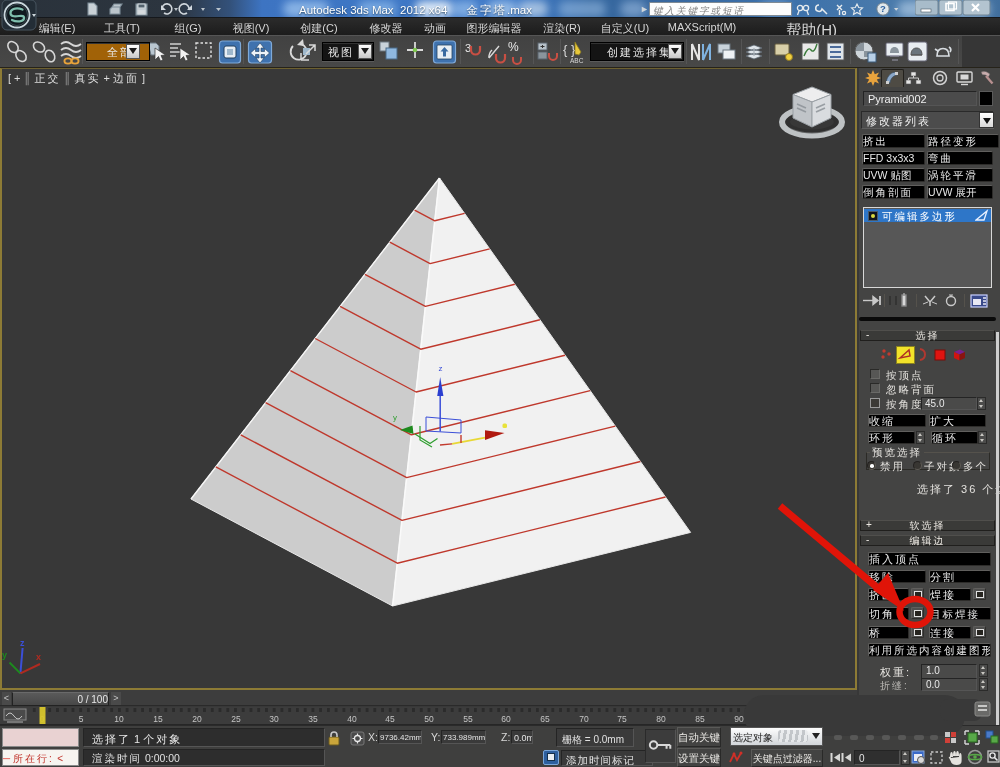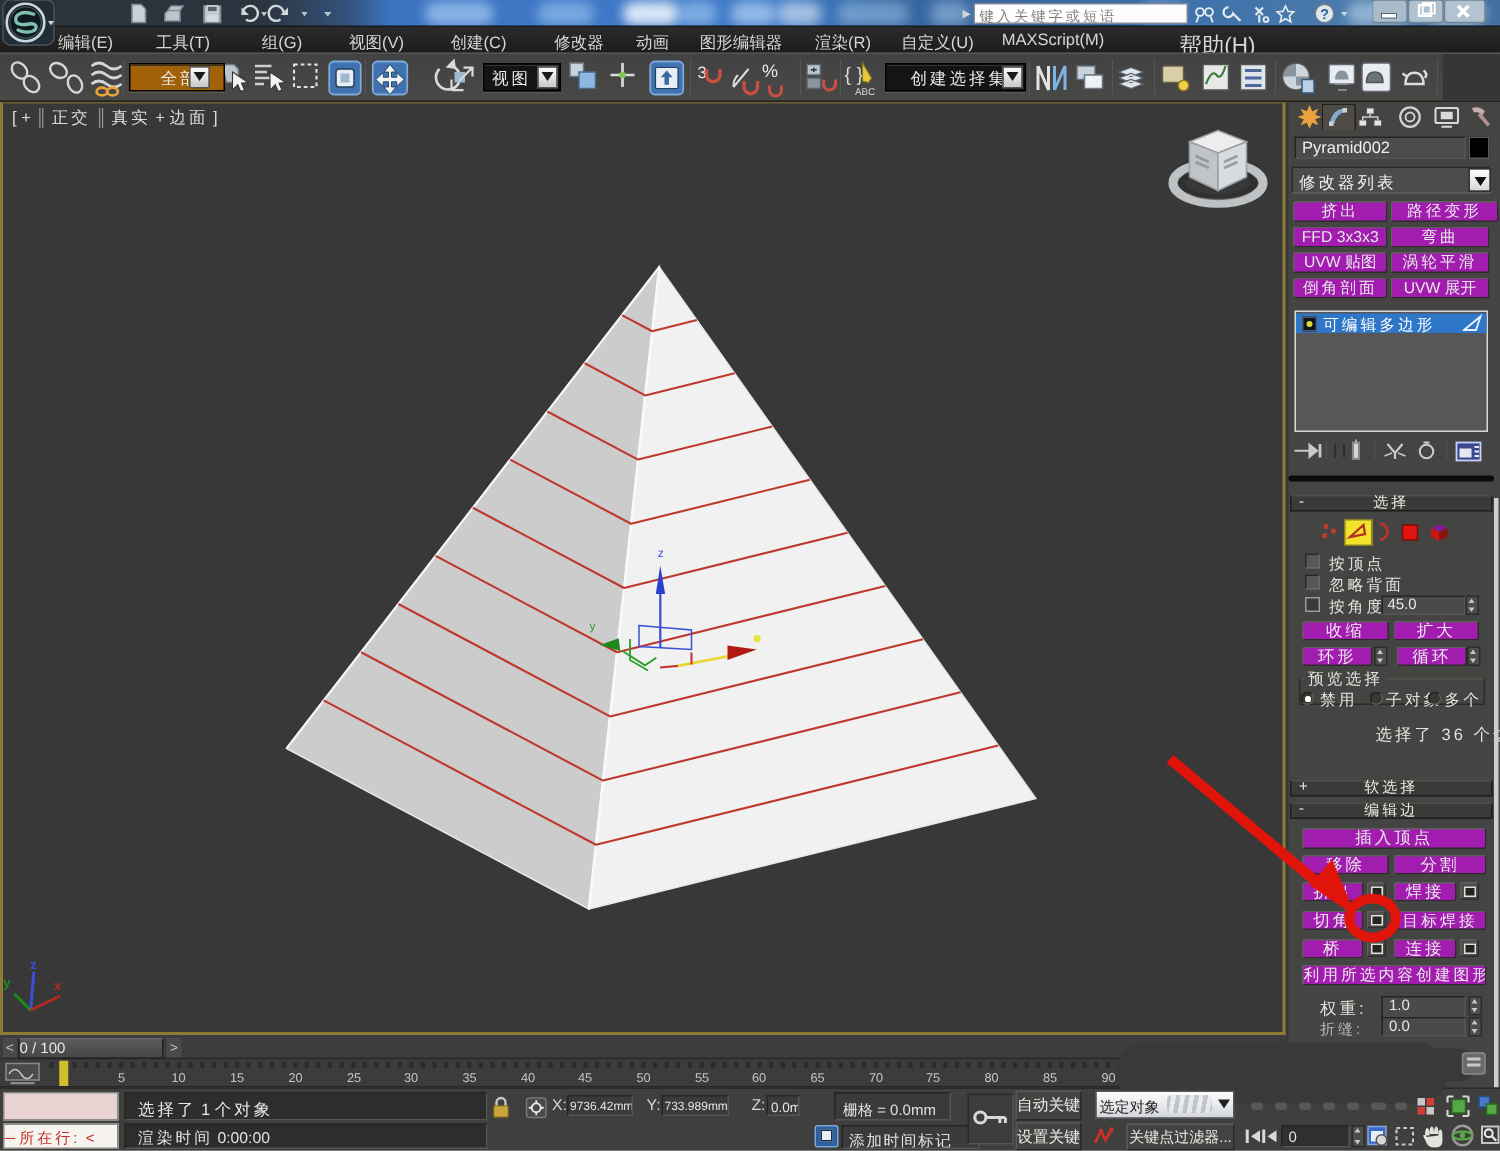--- a/index.html
+++ b/index.html
@@ -1,19 +1,19 @@
 <!DOCTYPE html>
 <html><head><meta charset="utf-8">
 <style>
 *{margin:0;padding:0;box-sizing:border-box}
 body{width:1000px;height:767px;overflow:hidden;font-family:"Liberation Sans",sans-serif}
 #app{position:relative;width:1000px;height:767px;background:#383838;overflow:hidden}
 .abs{position:absolute}
 .cjk{letter-spacing:2px}
-.btn{position:absolute;background:#a21caf;border:1px solid;border-color:#605f5d #2d2c2a #2d2c2a #605f5d;border-radius:2px;color:#e8e8e8;text-align:center;font-size:11px;white-space:nowrap;overflow:hidden}
+.btn{position:absolute;background:#000000;border:1px solid;border-color:#605f5d #2d2c2a #2d2c2a #605f5d;border-radius:2px;color:#e8e8e8;text-align:left;font-size:11px;white-space:nowrap;overflow:hidden}
 .fld{position:absolute;background:#3a3a3a;border:1px solid;border-color:#242424 #555 #555 #242424;color:#ddd;font-size:10px;white-space:nowrap;overflow:hidden}
 .roll{position:absolute;left:860px;width:135px;height:11px;background:#3a3a38;border:1px solid #201f1d;border-top-color:#504f4c;color:#ece8e2;font-size:10px;text-align:center;line-height:9px}
 .roll b{position:absolute;left:5px;top:-1px;font-weight:normal;font-size:10px}
 .cb{position:absolute;width:10px;height:10px;background:#575755;border:1px solid;border-color:#2a2a28 #6a6a67 #6a6a67 #2a2a28}
 .lab{position:absolute;color:#e4e2de;font-size:11px;white-space:nowrap}
 .spn{position:absolute;width:9px;background:#4c4c4b;border:1px solid #2b2b2a}
 .spn:before{content:"";position:absolute;left:1px;top:1px;width:0;height:0;border-left:2.5px solid transparent;border-right:2.5px solid transparent;border-bottom:3.5px solid #c9c7c2}
 .spn:after{content:"";position:absolute;left:1px;bottom:1px;width:0;height:0;border-left:2.5px solid transparent;border-right:2.5px solid transparent;border-top:3.5px solid #c9c7c2}
 .sbox{position:absolute;width:13px;height:12px;background:#4f4f4e;border:1px solid;border-color:#605f5d #2d2c2a #2d2c2a #605f5d;border-radius:2px}
 .sbox:before{content:"";position:absolute;left:2px;top:2px;width:6px;height:5px;border:1px solid #e0e0e0;background:#26241f}
@@ -27,20 +27,21 @@
 <div class="abs" style="left:415px;top:1px;width:38px;height:16px;background:#e6f0fa;opacity:0.92;border-radius:8px;filter:blur(4px)"></div>
 <div class="abs" style="left:452px;top:1px;width:26px;height:16px;background:#a8cdf4;opacity:0.6;border-radius:8px;filter:blur(4px)"></div>
 <div class="abs" style="left:487px;top:1px;width:30px;height:16px;background:#b6d4f2;opacity:0.7;border-radius:8px;filter:blur(4px)"></div>
 <div class="abs" style="left:518px;top:1px;width:30px;height:16px;background:#d8e6f2;opacity:0.65;border-radius:8px;filter:blur(4px)"></div>
 <div class="abs" style="left:558px;top:1px;width:48px;height:16px;background:#a6c8ec;opacity:0.5;border-radius:8px;filter:blur(4px)"></div>
 <div class="abs" style="left:620px;top:1px;width:26px;height:16px;background:#b0cdee;opacity:0.5;border-radius:8px;filter:blur(4px)"></div>
 <div class="abs" style="left:760px;top:1px;width:30px;height:16px;background:#a4c6ec;opacity:0.45;border-radius:8px;filter:blur(4px)"></div>
 <div class="abs" style="left:898px;top:1px;width:42px;height:16px;background:#c0d8ee;opacity:0.6;border-radius:8px;filter:blur(4px)"></div>
 <div class="abs" style="left:952px;top:1px;width:38px;height:16px;background:#cce0f2;opacity:0.65;border-radius:8px;filter:blur(4px)"></div>
 <div class="abs" style="left:0;top:17px;width:1000px;height:1px;background:#15181c"></div>
+<div class="abs" style="left:299px;top:3px;width:420px;color:#fff;font-size:11.5px;text-shadow:0 1px 2px #1a3a5a">Autodesk 3ds Max&nbsp; 2012 x64&nbsp;&nbsp;&nbsp;&nbsp;&nbsp;&nbsp;<span class="cjk">金字塔</span>.max</div>
 <svg class="abs" style="left:1px;top:0px;z-index:6" width="36" height="31" viewBox="0 0 36 31">
 <rect x="1" y="0" width="34" height="30" rx="5" fill="#232d36" stroke="#47545f" stroke-width="1"></rect>
 <circle cx="16" cy="15" r="12.5" fill="#10191f" stroke="#c9d6dc" stroke-width="1.8"></circle>
 <circle cx="16" cy="15" r="10.5" fill="none" stroke="#3c4a52" stroke-width="1"></circle>
 <path d="M21.5 9.5 C14 6.5 9 10 9.5 13.5 C10 17 15 16.5 18 16 C21 15.5 23.5 16 23 18.5 C22.5 21.5 16 22.5 11 20" fill="none" stroke="#7fbfae" stroke-width="2.2" stroke-linecap="round"></path>
 <path d="M31 14 l4 0 -2 3 z" fill="#cdd6da"></path>
 </svg>
 <svg class="abs" style="left:84px;top:2px;opacity:.88" width="140" height="14" viewBox="0 0 140 14">
 <g stroke="#e8eef2" fill="none" stroke-width="1.1">
 <path d="M4 1 h6 l3 3 v9 h-9 z" fill="#dfe7ec" stroke="#8899a4"></path>
@@ -50,21 +51,21 @@
         <rect x="54" y="8" width="7" height="4" fill="#eef2f5"></rect>
 <path d="M78 8 a5 5 0 1 1 2 3" stroke="#e8eef2" stroke-width="1.6"></path>
         <path d="M77 3 v5 h5" stroke="none" fill="#e8eef2" transform="translate(0,0)"></path>
 <path d="M105 8 a5 5 0 1 0 -2 3" stroke="#e8eef2" stroke-width="1.6"></path>
         <path d="M108 3 v5 h-5" stroke="none" fill="#e8eef2"></path>
 </g>
 <path d="M90 6 l4 0 -2 3 z" fill="#cfd6db"></path>
       <path d="M117 6 l4 0 -2 3 z" fill="#cfd6db"></path>
       <path d="M132 6 l5 0 -2.5 3 z" fill="#cfd6db"></path>
 </svg>
-<div class="abs" style="left:649px;top:2px;width:143px;height:14px;background:#fdfdfd;border:1px solid #7f8a94;border-radius:1px;color:#7f7f7f;font-size:9.5px;padding:1.5px 0 0 3px"><span class="cjk">键入关键字或短语</span></div>
+<div class="abs" style="left:649px;top:2px;width:143px;height:14px;background:#fdfdfd;border:1px solid #7f8a94;border-radius:1px;color:#7f7f7f;font-size:9.5px;font-style:italic;padding:1.5px 0 0 3px"><span class="cjk">键入关键字或短语</span></div>
 <div class="abs" style="left:640px;top:4px;color:#cfd6db;font-size:9px">►</div>
 <svg class="abs" style="left:795px;top:2px" width="115" height="15" viewBox="0 0 115 15">
 <g stroke="#e6ebee" fill="none" stroke-width="1.3">
 <circle cx="5" cy="6" r="2.6"></circle>
         <circle cx="11" cy="6" r="2.6"></circle>
         <path d="M4 9 l-1.5 4 M12 9 l1.5 4"></path>
 <path d="M24 3 a3.2 3.2 0 1 0 3 4 l5 5" stroke-width="1.5"></path>
 <path d="M42 3 l5 5 M47 3 l-5 5 M44.5 8 l0 5" stroke-width="1.4"></path>
         <circle cx="49" cy="11" r="1.6"></circle>
 <path d="M62 2 l1.7 3.6 3.8 .4 -2.9 2.6 .9 3.9 -3.5 -2 -3.5 2 .9 -3.9 -2.9 -2.6 3.8 -.4 z" stroke-width="1.1"></path>
@@ -378,21 +379,21 @@
 <div class="btn cjk" style="left:868px;top:643px;width:123px;height:14px;line-height:13px;font-size:10.5px">利用所选内容创建图形</div>
 <div class="lab cjk" style="left:880px;top:665px;font-size:11px">权重:</div>
 <div class="fld" style="left:921px;top:664px;width:56px;height:13px;background:#4a4a49;padding:0 0 15px 4px;color:#e8e8e8">1.0</div>
 <div class="spn" style="left:979px;top:664px;height:13px"></div>
 <div class="lab cjk" style="left:880px;top:679px;font-size:10px;color:#b8b6b2">折缝:</div>
 <div class="fld" style="left:921px;top:678px;width:56px;height:13px;background:#4a4a49;padding:0 0 0 4px;color:#e8e8e8">0.0</div>
 <div class="spn" style="left:979px;top:678px;height:13px"></div>
 <div class="abs" style="left:996px;top:332px;width:3px;height:398px;background:#cfcfcf"></div>
 <div class="abs" style="left:0;top:690px;width:857px;height:16px;background:#3d3d3d;border-bottom:1px solid #2a2a2a"></div>
 <div class="abs" style="left:2px;top:692px;width:9px;height:13px;background:#4a4a4a;color:#c8c8c8;font-size:9px;text-align:center;line-height:12px">&lt;</div>
-<div class="abs" style="left:12px;top:691.5px;width:97px;height:14px;background:linear-gradient(#5a5a5a,#474747);border:1px solid #222;border-top-color:#6a6a6a;color:#e8e8e8;font-size:10px;text-align:left;line-height:13px">0 / 100</div>
+<div class="abs" style="left:12px;top:691.5px;width:97px;height:14px;background:linear-gradient(#5a5a5a,#474747);border:1px solid #222;border-top-color:#6a6a6a;color:#e8e8e8;font-size:10px;text-align:right;line-height:13px">0 / 100</div>
 <div class="abs" style="left:111px;top:692px;width:10px;height:13px;background:#4a4a4a;color:#c8c8c8;font-size:9px;text-align:center;line-height:12px">&gt;</div>
 <div class="abs" style="left:0;top:707px;width:857px;height:18px;background:#3c3c3c;border-bottom:1px solid #262626"></div>
 <svg class="abs" style="left:3px;top:708px" width="26" height="16" viewBox="0 0 26 16">
 <rect x="1" y="1" width="22" height="11" fill="#4a4a4a" stroke="#8a8a8a"></rect>
 <path d="M3 8 q4 -6 8 0 t8 0" fill="none" stroke="#c8c8c8" stroke-width="1"></path>
 <path d="M4 14 h16" stroke="#8a8a8a" stroke-width="1.5"></path>
 </svg>
 <svg class="abs" style="left:0;top:707px" width="857" height="18" viewBox="0 0 857 18">
       <path d="M34.3 1 V5 M42.0 1 V5 M49.7 1 V5 M57.5 1 V5 M65.2 1 V5 M73.0 1 V5 M80.7 1 V5 M88.4 1 V5 M96.2 1 V5 M103.9 1 V5 M111.7 1 V5 M119.4 1 V5 M127.1 1 V5 M134.9 1 V5 M142.6 1 V5 M150.4 1 V5 M158.1 1 V5 M165.8 1 V5 M173.6 1 V5 M181.3 1 V5 M189.1 1 V5 M196.8 1 V5 M204.5 1 V5 M212.3 1 V5 M220.0 1 V5 M227.8 1 V5 M235.5 1 V5 M243.2 1 V5 M251.0 1 V5 M258.7 1 V5 M266.5 1 V5 M274.2 1 V5 M281.9 1 V5 M289.7 1 V5 M297.4 1 V5 M305.2 1 V5 M312.9 1 V5 M320.6 1 V5 M328.4 1 V5 M336.1 1 V5 M343.9 1 V5 M351.6 1 V5 M359.3 1 V5 M367.1 1 V5 M374.8 1 V5 M382.6 1 V5 M390.3 1 V5 M398.0 1 V5 M405.8 1 V5 M413.5 1 V5 M421.3 1 V5 M429.0 1 V5 M436.7 1 V5 M444.5 1 V5 M452.2 1 V5 M460.0 1 V5 M467.7 1 V5 M475.4 1 V5 M483.2 1 V5 M490.9 1 V5 M498.7 1 V5 M506.4 1 V5 M514.1 1 V5 M521.9 1 V5 M529.6 1 V5 M537.4 1 V5 M545.1 1 V5 M552.8 1 V5 M560.6 1 V5 M568.3 1 V5 M576.1 1 V5 M583.8 1 V5 M591.5 1 V5 M599.3 1 V5 M607.0 1 V5 M614.8 1 V5 M622.5 1 V5 M630.2 1 V5 M638.0 1 V5 M645.7 1 V5 M653.5 1 V5 M661.2 1 V5 M668.9 1 V5 M676.7 1 V5 M684.4 1 V5 M692.2 1 V5 M699.9 1 V5 M707.6 1 V5 M715.4 1 V5 M723.1 1 V5 M730.9 1 V5 M738.6 1 V5 M746.3 1 V5 M754.1 1 V5 M761.8 1 V5 M769.6 1 V5 M777.3 1 V5 M785.0 1 V5 M792.8 1 V5 M800.5 1 V5 M808.3 1 V5 M816.0 1 V5 M823.7 1 V5 M831.5 1 V5 M839.2 1 V5 M847.0 1 V5 M854.7 1 V5" stroke="#2b2b2b" stroke-width="2.8"></path>
       <text x="42" y="14.5" font-size="8.5" fill="#c4c4c4" text-anchor="middle" font-family="Liberation Sans">0</text>

